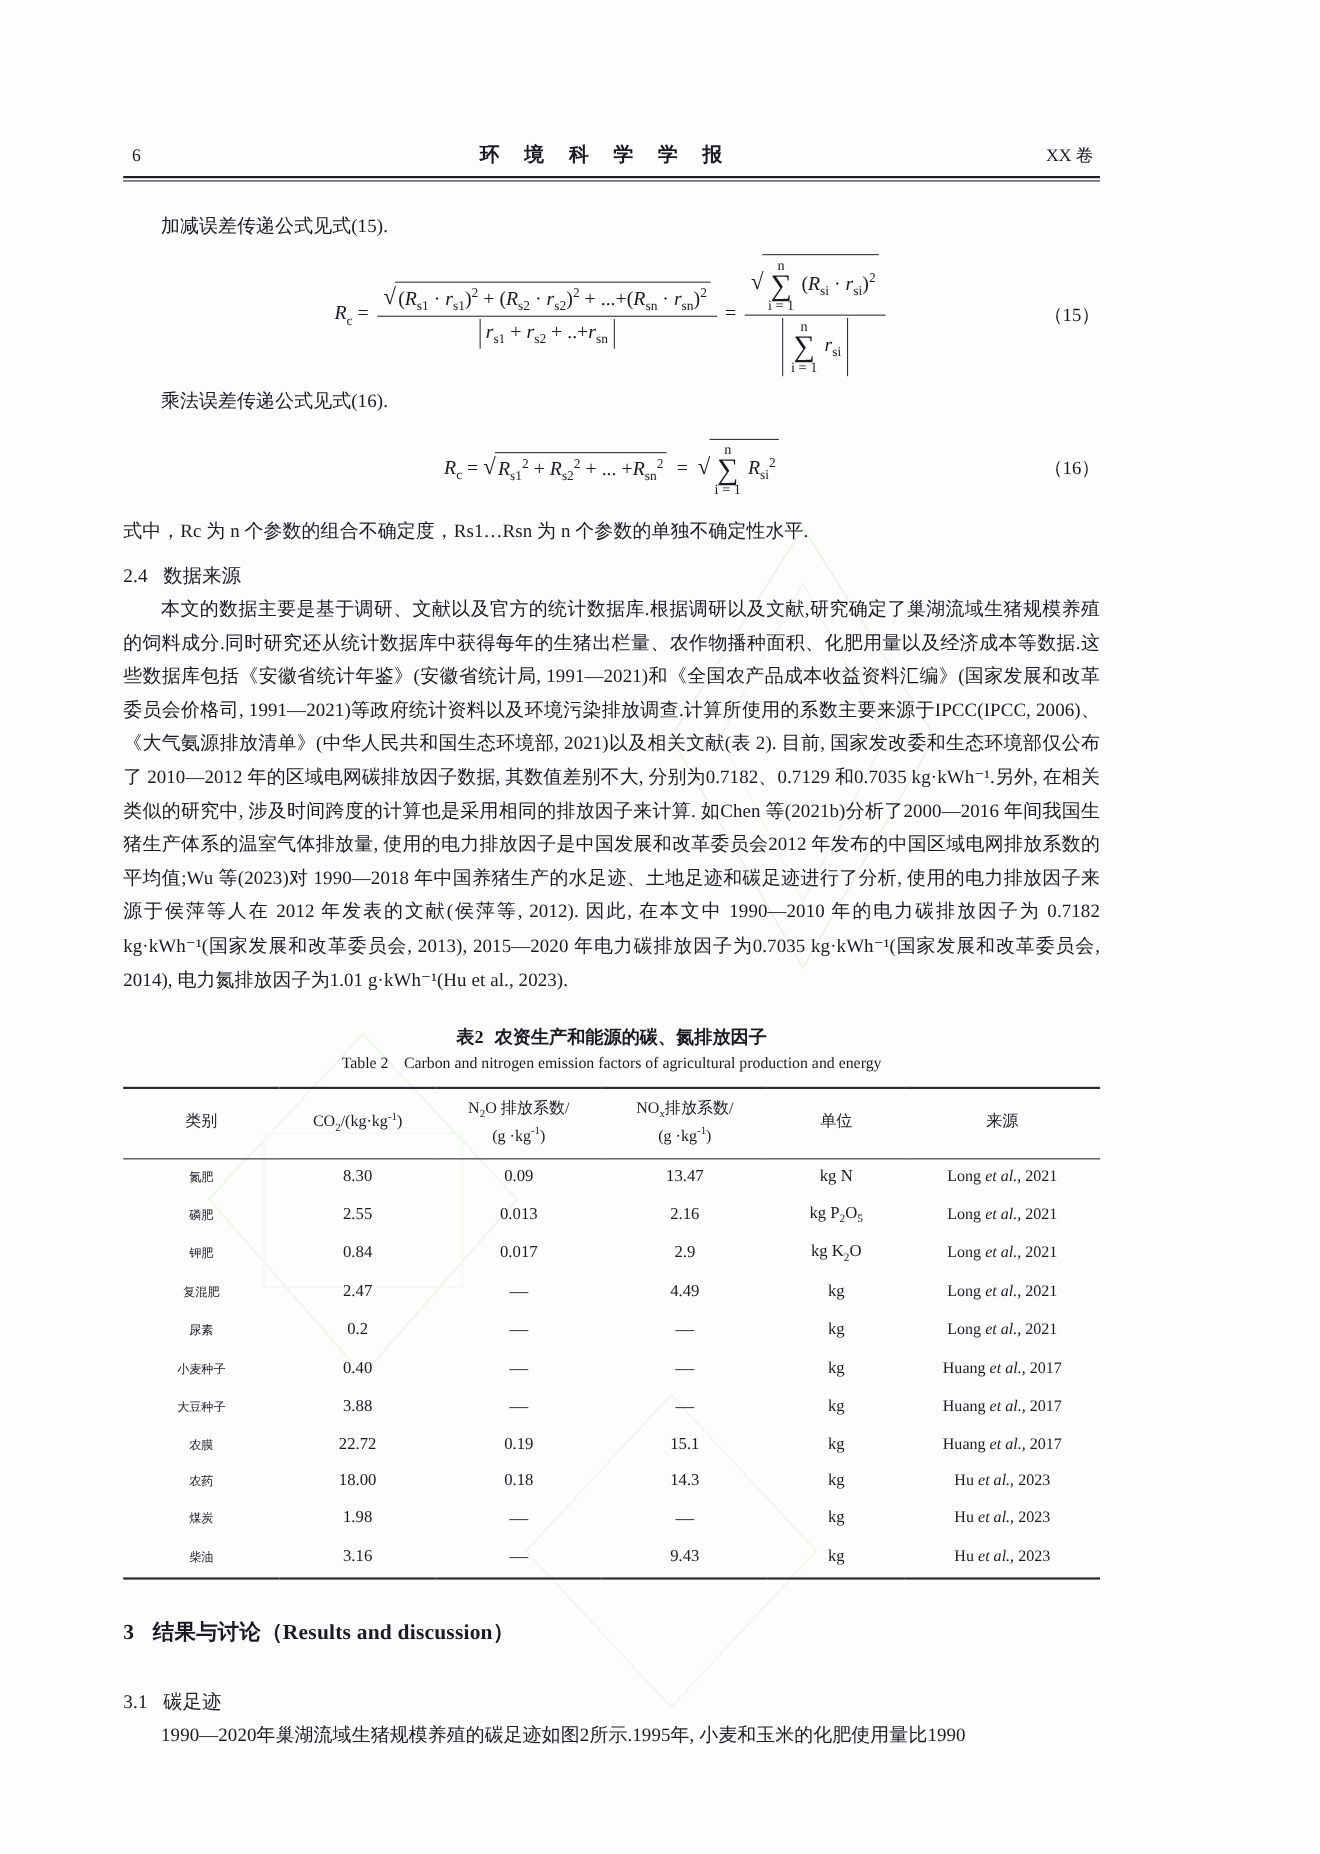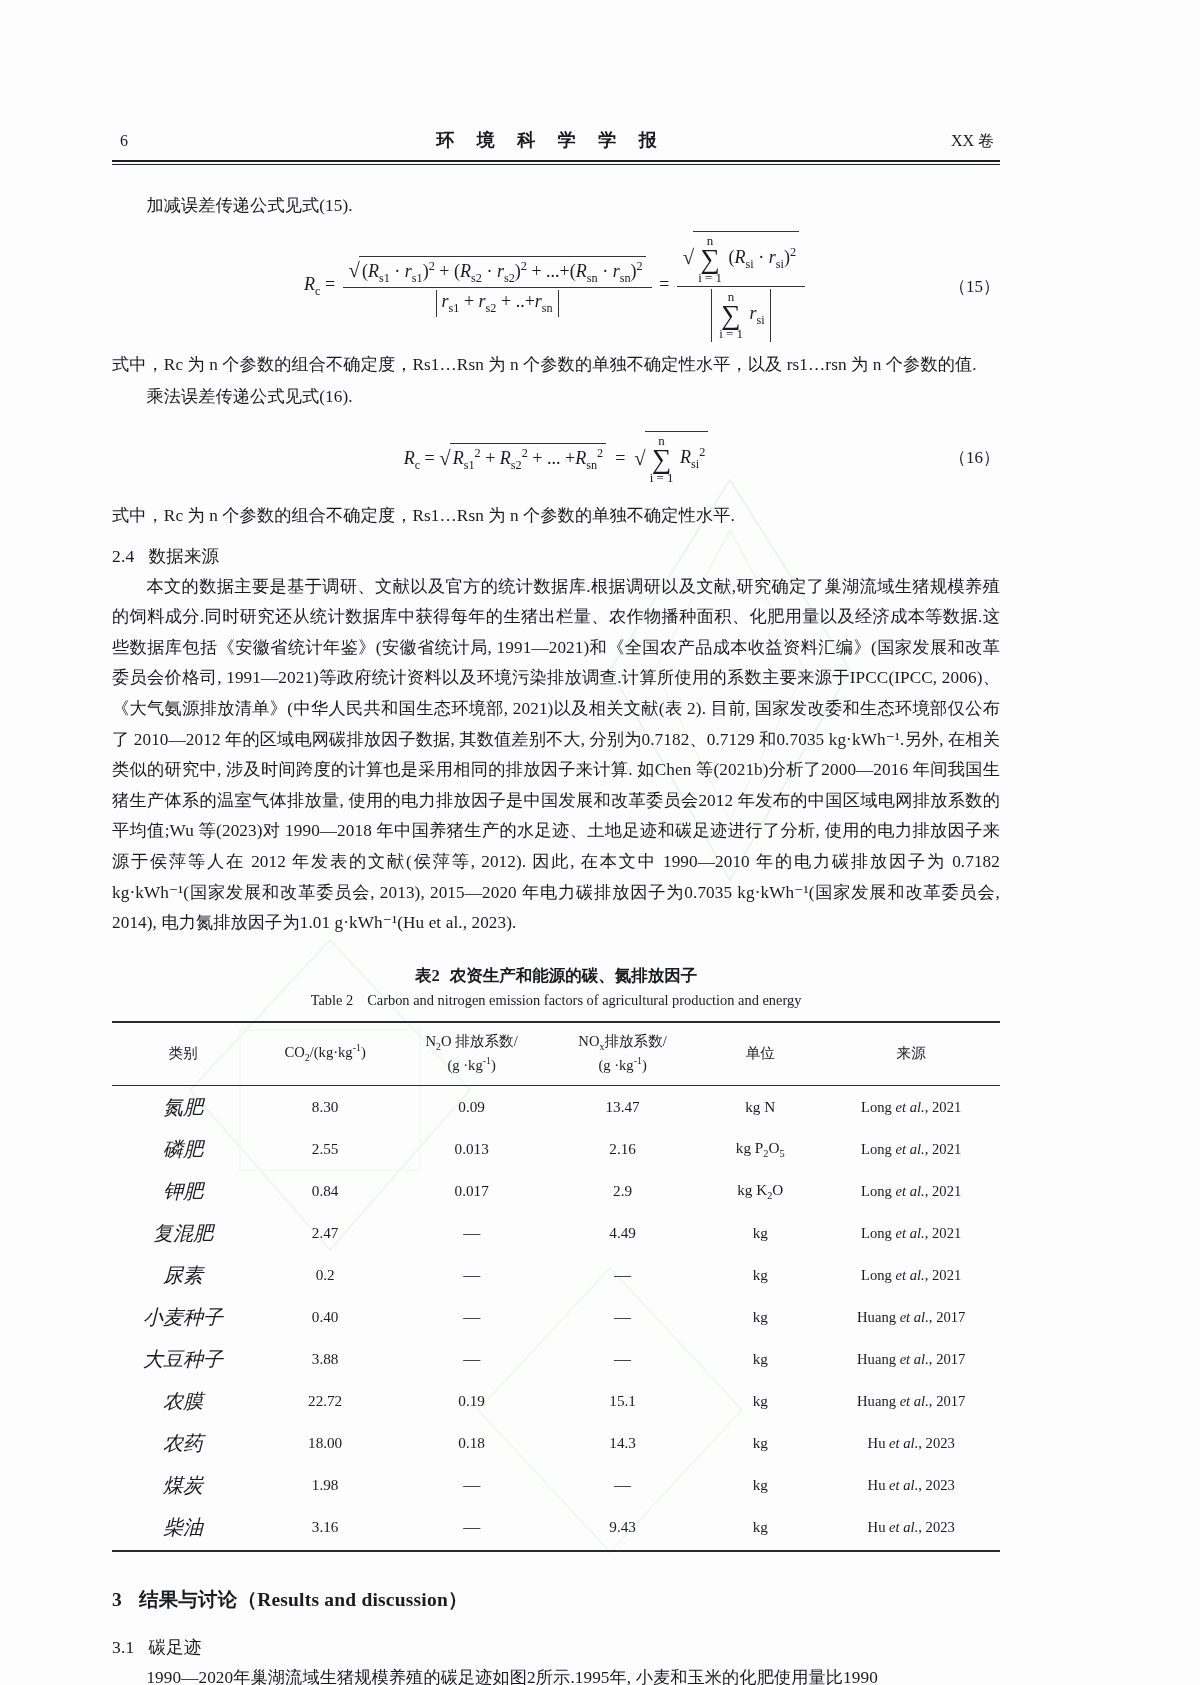--- a/index.html
+++ b/index.html
@@ -139,21 +139,21 @@
   h2.sec {
     font-size: 17.5px;
     font-weight: normal;
     margin: 12px 0 4px 0;
     letter-spacing: 0.2px;
   }
   h2.sec .num { margin-right: 14px; }
   h1.bigsec {
     font-size: 19.5px;
     font-weight: bold;
-    margin: 34px 0 22px 0;
+    margin: 34px 0 38px 0;
     letter-spacing: 0.2px;
   }
   h1.bigsec .num { margin-right: 17px; }
 
   
   .table-wrap { margin: 26px 0 8px 0; }
   .tbl-cap-cn {
     text-align: center;
     font-size: 16.5px;
     font-weight: bold;
@@ -179,21 +179,21 @@
     font-size: 14.6px;
   }
   table.data thead tr.head-rule-top th { border-top: 2.2px solid #2a2a33; }
   table.data thead tr th.hb { border-bottom: 1.5px solid #2a2a33; }
   table.data tbody td {
     padding: 7.5px 2px;
     text-align: center;
   }
   table.data tbody tr:last-child td { padding-bottom: 9px; }
   table.data tbody tr.last td { border-bottom: 2.2px solid #2a2a33; }
-  td.cat { font-size: 20px; font-style: italic; }
+  td.cat { font-size: 11px; }
   td.src { font-size: 14.6px; }
   .dash { font-size: 17px; }
   col.c1 { width: 16%; }
   col.c2 { width: 16%; }
   col.c3 { width: 17%; }
   col.c4 { width: 17%; }
   col.c5 { width: 14%; }
   col.c6 { width: 20%; }
 </style>
 </head>
@@ -262,21 +262,20 @@
                   <span>n</span>
                   <span class="big">∑</span>
                   <span>i = 1</span>
                 </span> <span class="mi">r</span><sub>si</sub></span>
           </span>
         </span>
       </span>
       <span class="eq-num">（15）</span>
     </div>
 
-    <p class="body">式中，Rc 为 n 个参数的组合不确定度，Rs1…Rsn 为 n 个参数的单独不确定性水平，以及 rs1…rsn 为 n 个参数的值.</p>
     <p class="body indent">乘法误差传递公式见式(16).</p>
 
     <div class="eq-row">
       <span class="eq">
         <span class="mi">R</span><sub>c</sub> =
         <span class="rad">
             <span class="sign">√</span>
             <span class="under">
           <span class="mi">R</span><sub>s1</sub><sup>2</sup> + <span class="mi">R</span><sub>s2</sub><sup>2</sup>
           + ... +<span class="mi">R</span><sub>sn</sub><sup>2</sup>

